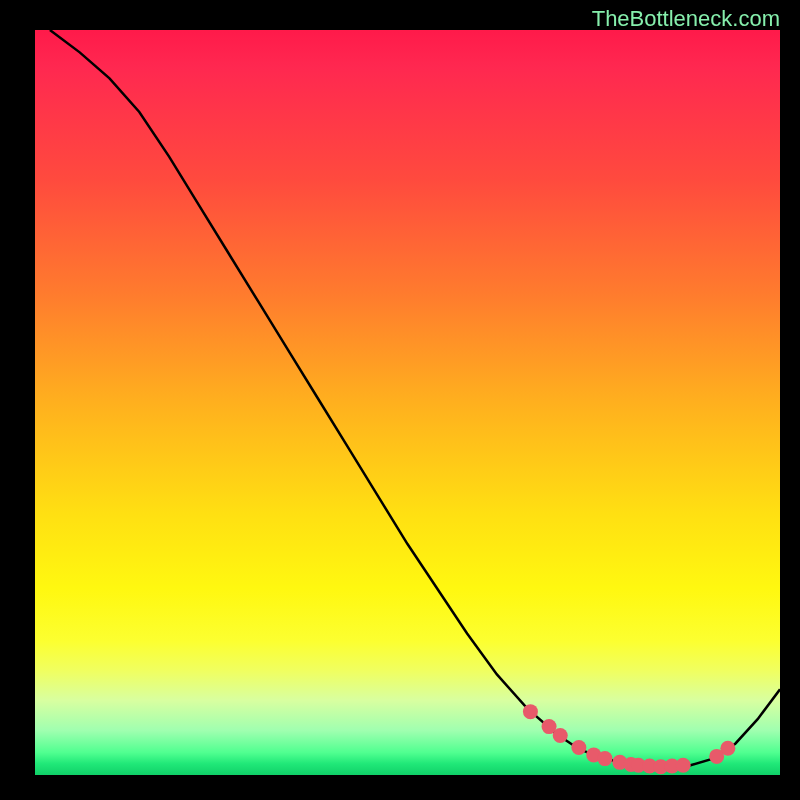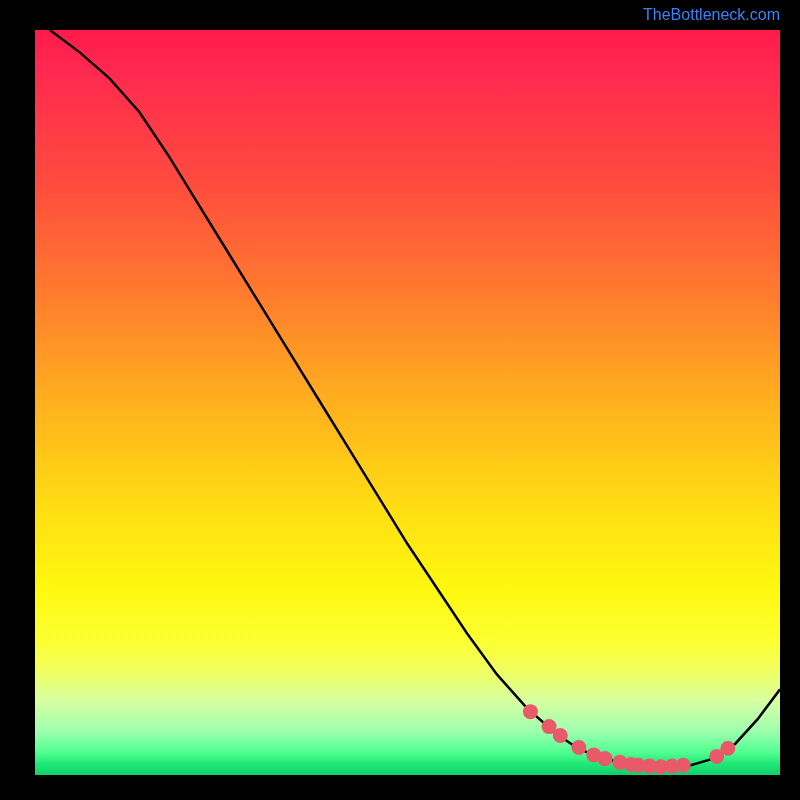--- a/index.html
+++ b/index.html
@@ -14,22 +14,22 @@
   .chart-container {
     position: relative;
     width: 800px;
     height: 800px;
     background: #000;
   }
   .watermark {
     position: absolute;
     top: 6px;
     right: 20px;
-    color: #3b82f6;
-    font-size: 16px;
+    color: #86efac;
+    font-size: 22px;
     font-weight: normal;
     z-index: 10;
   }
   .plot-area {
     position: absolute;
     left: 35px;
     top: 30px;
     width: 745px;
     height: 745px;
   }

